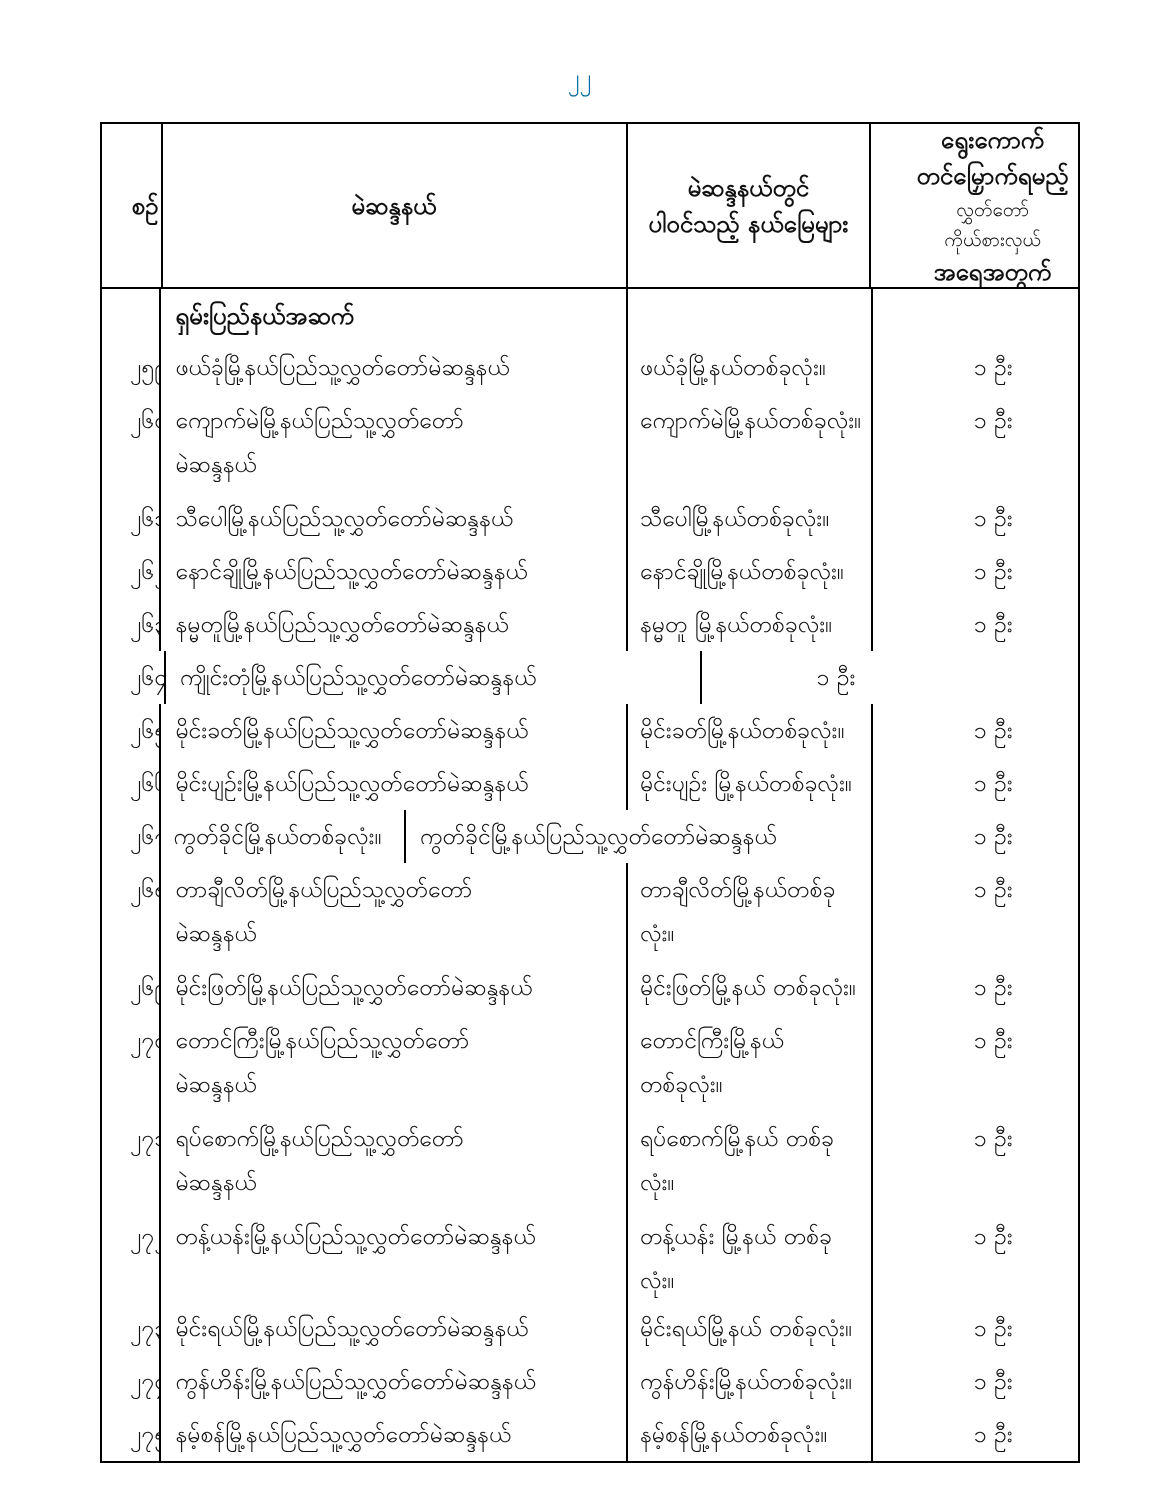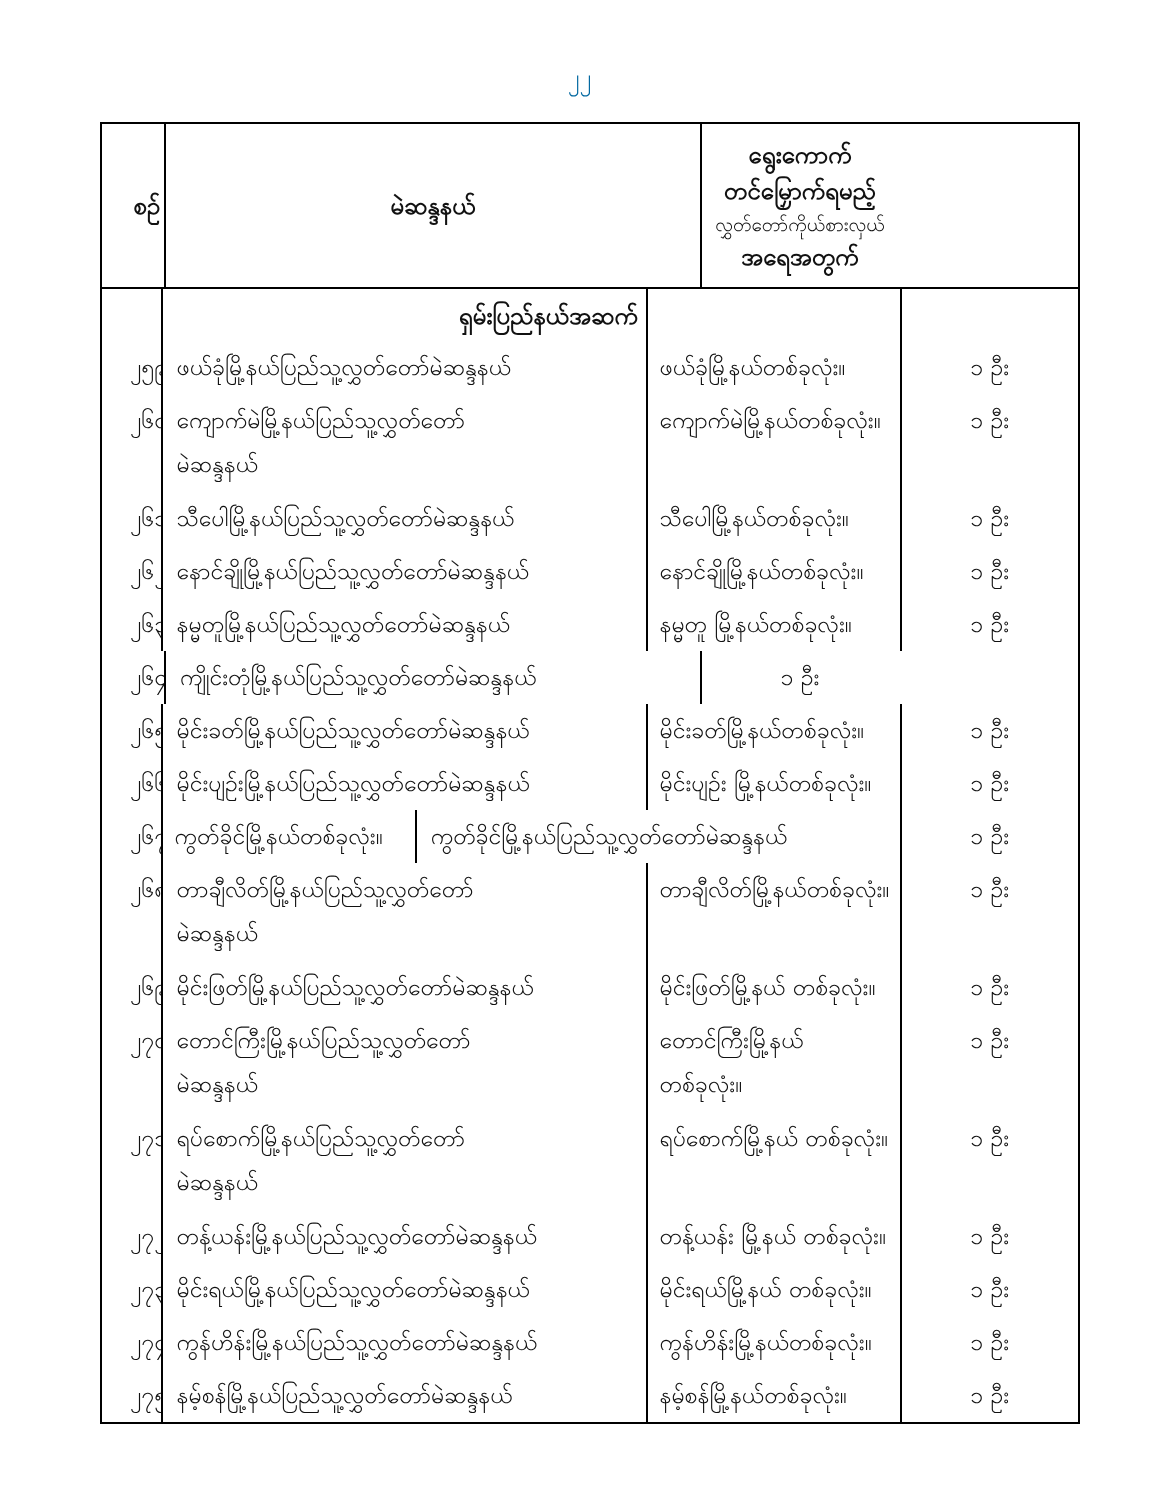--- a/index.html
+++ b/index.html
@@ -39,21 +39,21 @@
     flex-direction: row;
     align-items: stretch;
   }
   .t-cell {
     box-sizing: border-box;
     border-right: 2px solid #000000;
     font-size: 23px;
     line-height: 44px;
     overflow: hidden;
   }
-  .t-cell:last-child { border-right: none; }
+  .t-cell:last-child { border-right: none; margin-left: 36px; }
   .c-serial   { width: 36px;  text-align: center; padding-top: 4px; margin-left: 28px; }
   .c-constituency { width: 536px; padding: 4px 8px 0 14px; white-space: pre-line; }
   .c-areas    { width: 280px; padding: 4px 6px 0 12px; white-space: pre-line; }
   .c-count    { width: 196px; text-align: center; padding-top: 4px; }
 
   
   .header-row {
     border-bottom: 2px solid #000000;
     height: 163px;
   }
@@ -80,36 +80,37 @@
   .hdr-line { display: block; }
 
   
   .body-row { min-height: 53px; }
   .body-row.tall { min-height: 98px; }
   .section-row { min-height: 52px; }
   .section-title {
     font-weight: bold;
     font-size: 24px;
     line-height: 46px;
-    padding-left: 22px;
-    text-align: right;
+    padding-left: 14px;
   }
 </style>
 </head>
 <body>
 
 <div class="page">
 
   <div class="page-number">၂၂</div>
 
   <div class="doc-table">
 
     <div class="t-row header-row">
       <div class="t-cell c-serial">စဉ်</div>
       <div class="t-cell c-constituency">မဲဆန္ဒနယ်</div>
+      <div class="t-cell c-areas">မဲဆန္ဒနယ်တွင်
+ပါဝင်သည့် နယ်မြေများ</div>
       <div class="t-cell c-count">
         <span class="hdr-line">ရွေးကောက်</span>
         <span class="hdr-line">တင်မြှောက်ရမည့်</span>
         <span class="hdr-line hdr-small">လွှတ်တော်ကိုယ်စားလှယ်</span>
         <span class="hdr-line">အရေအတွက်</span>
       </div>
     </div>
 
     <div class="t-row section-row">
       <div class="t-cell c-serial"></div>

